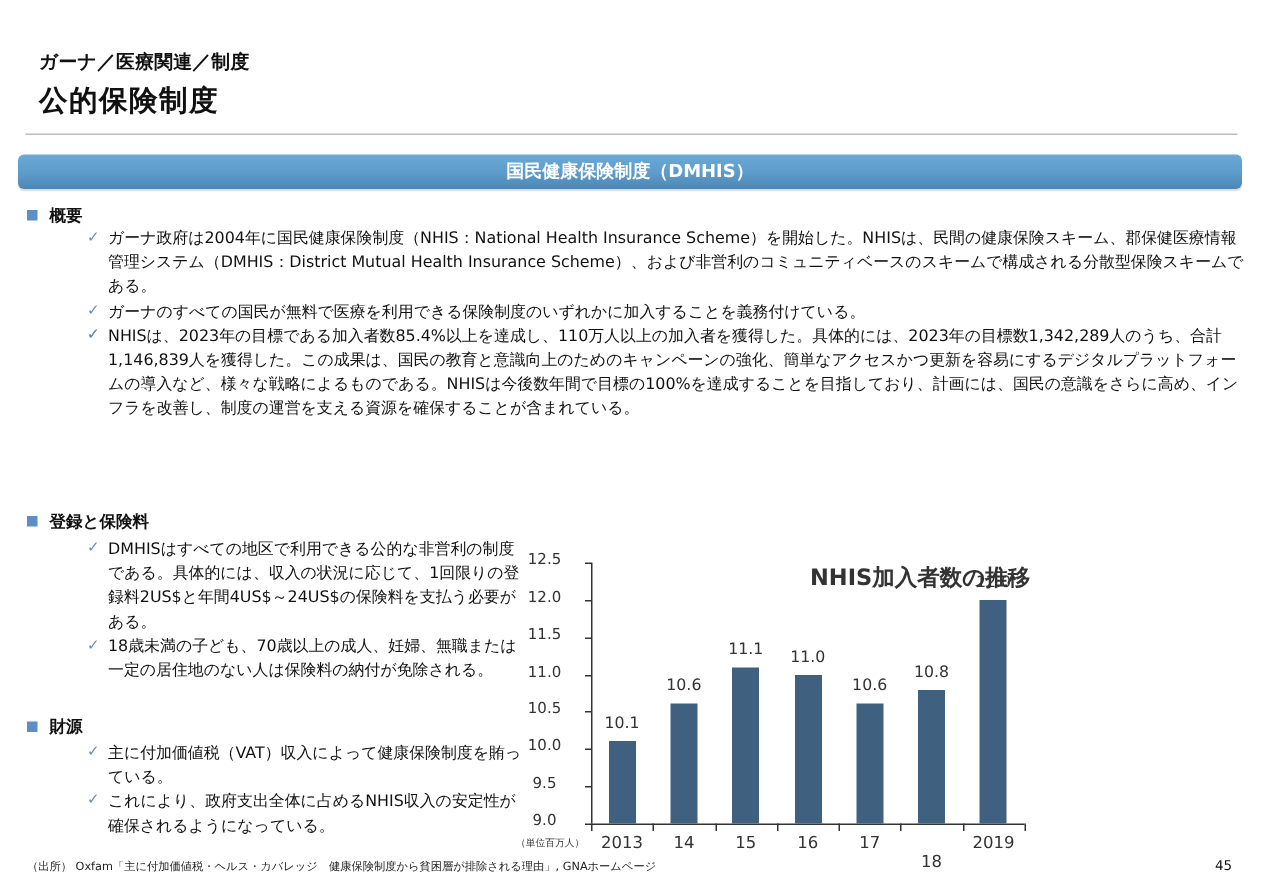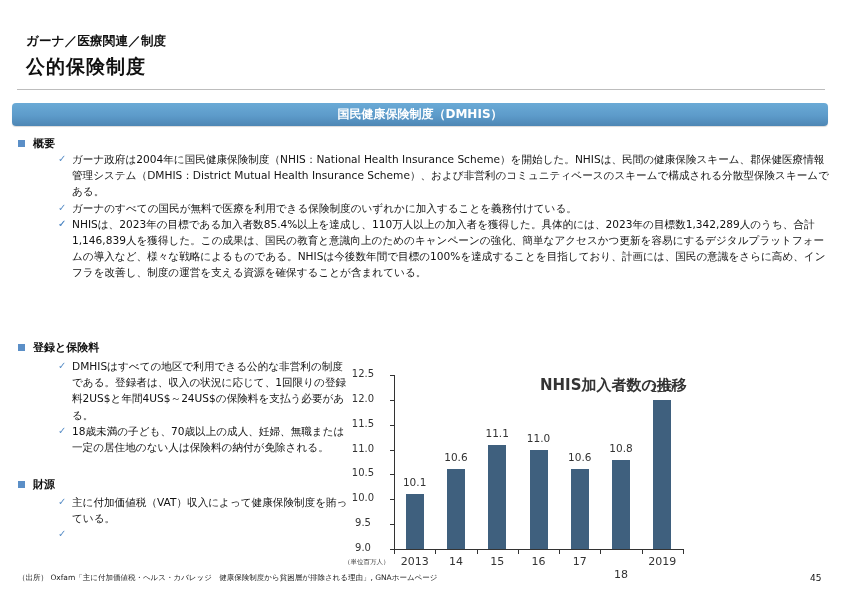--- a/index.html
+++ b/index.html
@@ -63,31 +63,31 @@
   <li><span class="chk">✓</span><span>ガーナのすべての国民が無料で医療を利用できる保険制度のいずれかに加入することを義務付けている。</span></li>
   <li><span class="chk">✓</span></li>
   <li><span class="chk">✓</span><span>NHISは、2023年の目標である加入者数85.4%以上を達成し、110万人以上の加入者を獲得した。具体的には、2023年の目標数1,342,289人のうち、合計1,146,839人を獲得した。この成果は、国民の教育と意識向上のためのキャンペーンの強化、簡単なアクセスかつ更新を容易にするデジタルプラットフォームの導入など、様々な戦略によるものである。NHISは今後数年間で目標の100%を達成することを目指しており、計画には、国民の意識をさらに高め、インフラを改善し、制度の運営を支える資源を確保することが含まれている。</span></li>
 </ul>
 
 <div class="sec-heading" style="top:340px;">
   <span class="sq"></span>
   <span>登録と保険料</span>
 </div>
 <ul class="bullets" id="b-reg">
-  <li><span class="chk">✓</span><span>DMHISはすべての地区で利用できる公的な非営利の制度である。登録者は、収入の状況に応じて、1回限りの登録料2US$と年間4US$～24US$の保険料を支払う必要がある。</span></li>
+  <li><span class="chk">✓</span><span>DMHISはすべての地区で利用できる公的な非営利の制度である。具体的には、収入の状況に応じて、1回限りの登録料2US$と年間4US$～24US$の保険料を支払う必要がある。</span></li>
   <li><span class="chk">✓</span><span>18歳未満の子ども、70歳以上の成人、妊婦、無職または一定の居住地のない人は保険料の納付が免除される。</span></li>
 </ul>
 
 <div class="sec-heading" style="top:477px;">
   <span class="sq"></span>
   <span>財源</span>
 </div>
 <ul class="bullets" id="b-fin">
   <li><span class="chk">✓</span><span>主に付加価値税（VAT）収入によって健康保険制度を賄っている。</span></li>
-  <li><span class="chk">✓</span></li>
+  <li><span class="chk">✓</span><span>これにより、政府支出全体に占めるNHIS収入の安定性が確保されるようになっている。</span></li>
 </ul>
 
 <div class="chart" id="chart">
   <div class="chart-title">NHIS加入者数の推移</div>
   <div class="y-axis"></div>
   <div class="x-axis"></div>
   <div id="chart-dyn">
       <div class="ytick" style="top: 13px;"></div>
       <div class="ylabel" style="top: 6px;">12.5</div>
       <div class="ytick" style="top: 37.8571px;"></div>

